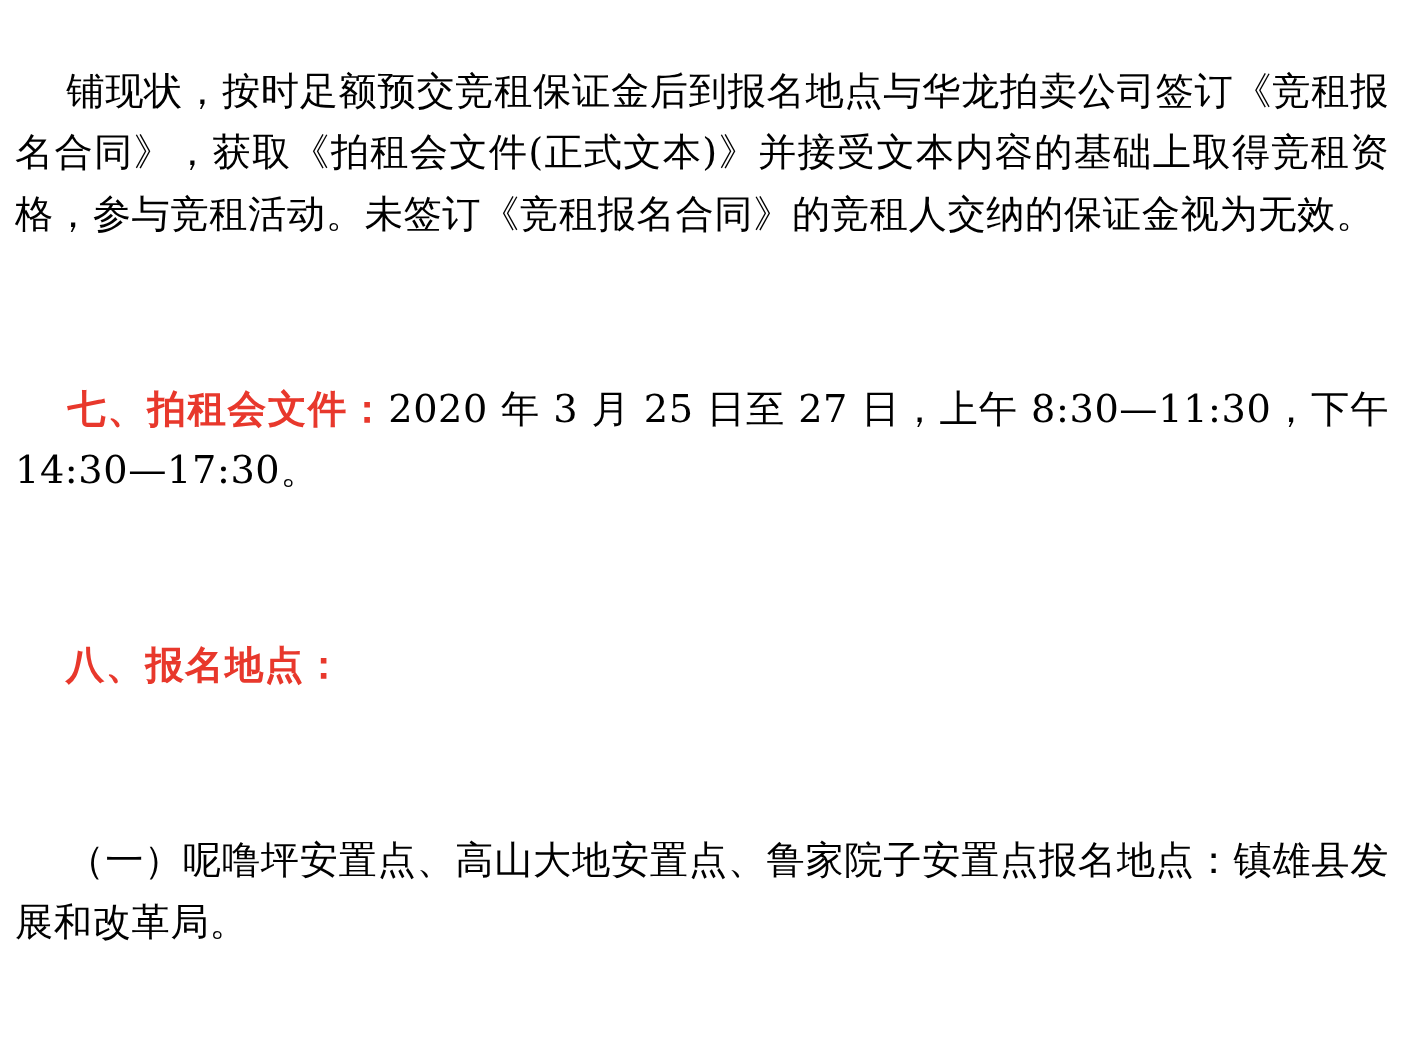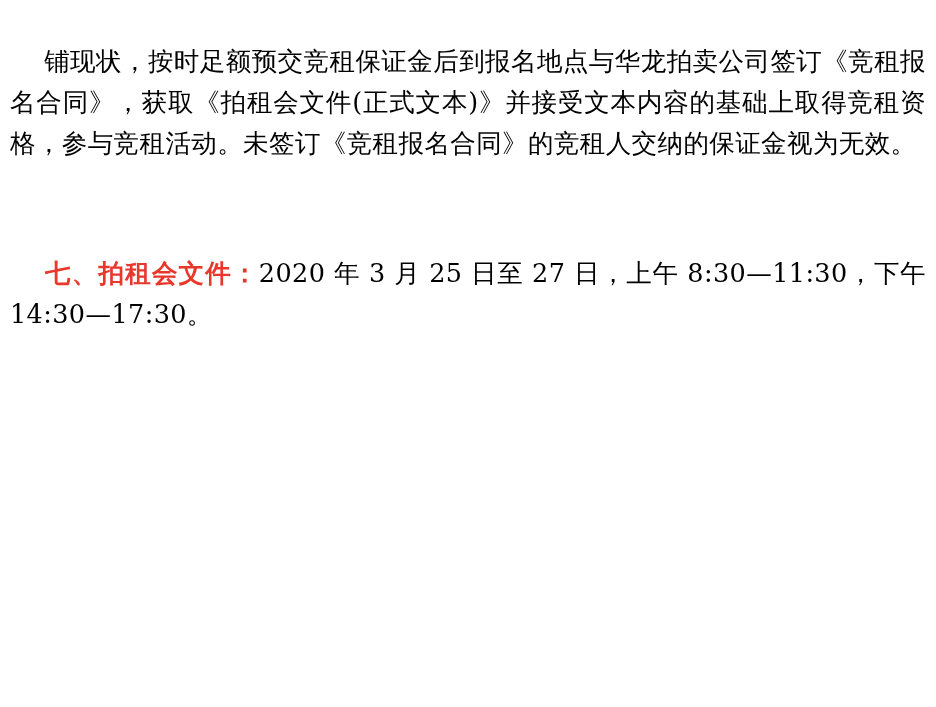--- a/index.html
+++ b/index.html
@@ -63,23 +63,29 @@
   </p>
 
   <div class="gap"></div>
 
   <p class="para indent">
     <span class="heading-label">七、拍租会文件：</span><span class="blk-body">2020 年 3 月 25 日至 27 日，上午 8:30—11:30，下午 14:30—17:30。</span>
   </p>
 
   <div class="gap"></div>
 
+  <p class="para indent">
+    <span class="heading-label">八、报名地点：</span>
+  </p>
 
   <div class="gap"></div>
 
+  <p class="para indent blk-sans">
+    <span>（一）呢噜坪安置点、高山大地安置点、鲁家院子安置点报名地点：镇雄县发展和改革局。</span>
+  </p>
 
   <div class="gap"></div>
 
   <p class="para indent blk-sans">
     
   </p>
 
 </div>
 
 </body></html>

